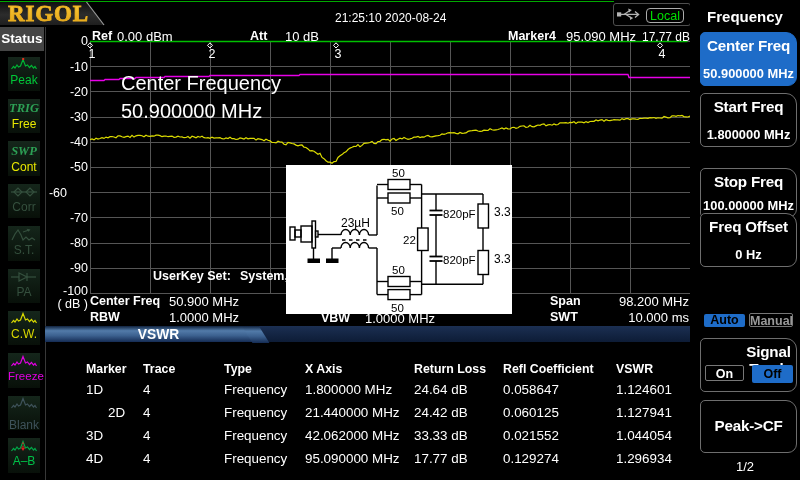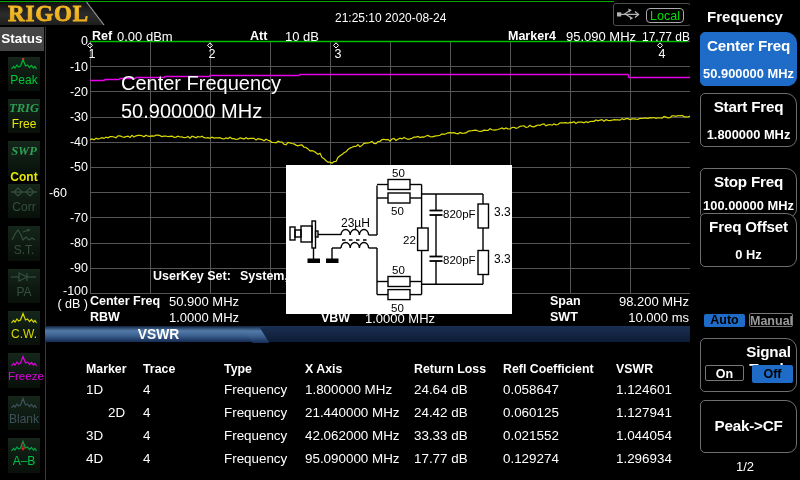--- a/index.html
+++ b/index.html
@@ -55,21 +55,21 @@
         <rect x="11.2" y="0" width="2" height="2" fill="#e03020"></rect>
       </svg>
       <div style="font-size:12px;color:#00c838;margin-top:1px;">Peak</div>
     </div>
     <div class="abs" style="left:8px;top:98.9px;width:32px;height:34.5px;background:linear-gradient(#15261b,#081009);text-align:center;padding-top:1.5px;">
       <div style="font-family:'Liberation Serif';font-style:italic;font-weight:bold;font-size:12.5px;color:#2da055;margin-top:1px;">TRIG</div>
       <div style="font-size:12px;color:#e8e800;margin-top:1px;">Free</div>
     </div>
     <div class="abs" style="left:8px;top:141.3px;width:32px;height:34.5px;background:linear-gradient(#15261b,#081009);text-align:center;padding-top:1.5px;">
       <div style="font-family:'Liberation Serif';font-style:italic;font-weight:bold;font-size:12.5px;color:#2da055;margin-top:1px;">SWP</div>
-      <div style="font-size:12px;color:#e8e800;margin-top:11px;font-weight:bold;">Cont</div>
+      <div style="font-size:12px;color:#e8e800;margin-top:1px;">Cont</div>
     </div>
     <div class="abs" style="left:8px;top:183.7px;width:32px;height:34.5px;background:linear-gradient(#15261b,#081009);text-align:center;padding-top:1.5px;">
       <svg width="26" height="14" viewBox="0 0 26 14" style="display:block;margin:0 auto;">
         <path d="M3 7 L7 3 L11 7 L7 11 Z M15 7 L19 3 L23 7 L19 11 Z" fill="none" stroke="#35503e" stroke-width="1.2"></path>
         <line x1="0" y1="7" x2="26" y2="7" stroke="#35503e" stroke-width="1.2"></line>
       </svg>
       <div style="font-size:12px;color:#35503e;margin-top:1px;">Corr</div>
     </div>
     <div class="abs" style="left:8px;top:226.1px;width:32px;height:34.5px;background:linear-gradient(#15261b,#081009);text-align:center;padding-top:1.5px;">
       <svg width="26" height="14" viewBox="0 0 26 14" style="display:block;margin:0 auto;">
@@ -97,21 +97,21 @@
     <div class="abs" style="left:8px;top:353.3px;width:32px;height:34.5px;background:linear-gradient(#15261b,#081009);text-align:center;padding-top:1.5px;">
       <svg width="26" height="14" viewBox="0 0 26 14" style="display:block;margin:0 auto;">
         <polyline points="0.5,11 2.5,8.5 4,10 6,7 7.5,9 9.5,8 12,1.5 14.5,8 16.5,7 18.5,9.5 20.5,7.5 22.5,10 24,8.5 25.5,11" fill="none" stroke="#e000e0" stroke-width="1.2"></polyline>
       </svg>
       <div style="font-size:11.5px;color:#e000e0;margin-top:1px;">Freeze</div>
     </div>
     <div class="abs" style="left:8px;top:395.7px;width:32px;height:34.5px;background:linear-gradient(#15261b,#081009);text-align:center;padding-top:1.5px;">
       <svg width="26" height="14" viewBox="0 0 26 14" style="display:block;margin:0 auto;">
         <polyline points="0.5,11 2.5,8.5 4,10 6,7 7.5,9 9.5,8 12,1.5 14.5,8 16.5,7 18.5,9.5 20.5,7.5 22.5,10 24,8.5 25.5,11" fill="none" stroke="#3e525a" stroke-width="1.2"></polyline>
       </svg>
-      <div style="font-size:12px;color:#3e525a;margin-top:1px;">Blank</div>
+      <div style="font-size:12px;color:#3e525a;margin-top:7px;">Blank</div>
     </div>
     <div class="abs" style="left:8px;top:438.09999999999997px;width:32px;height:34.5px;background:linear-gradient(#15261b,#081009);text-align:center;padding-top:1.5px;">
       <svg width="26" height="14" viewBox="0 0 26 14" style="display:block;margin:0 auto;">
         <polyline points="0.5,11 2.5,8.5 4,10 6,7 7.5,9 9.5,8 12,1.5 14.5,8 16.5,7 18.5,9.5 20.5,7.5 22.5,10 24,8.5 25.5,11" fill="none" stroke="#00a848" stroke-width="1.2"></polyline>
         <line x1="12" y1="2.5" x2="12" y2="8" stroke="#e02020" stroke-width="1.3" stroke-dasharray="1.8,1.2"></line>
         <polygon points="12,11 9.8,7.5 14.2,7.5" fill="#e02020"></polygon>
       </svg>
       <div style="font-size:12px;color:#00c048;margin-top:0px;">A–B</div>
     </div>
 

